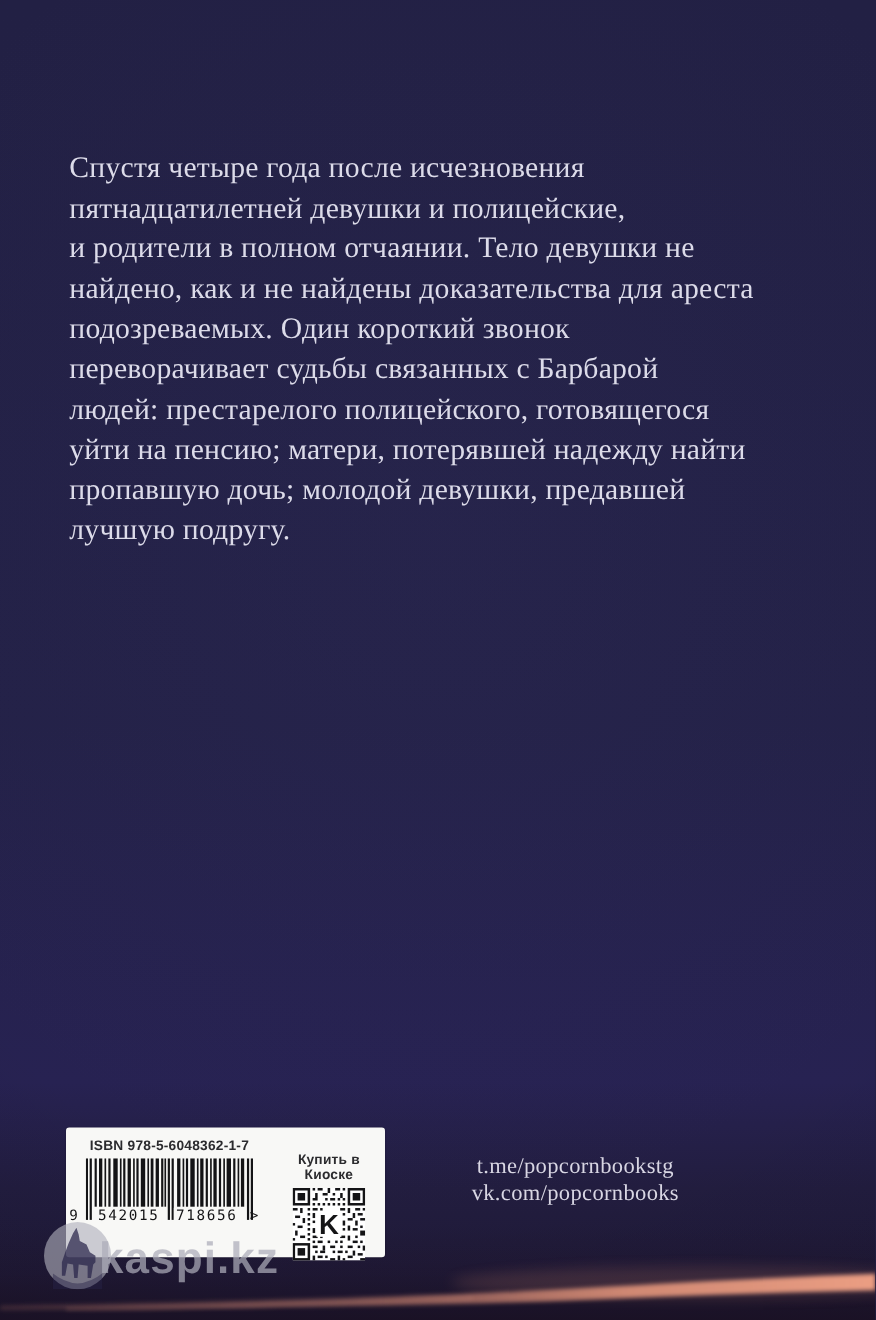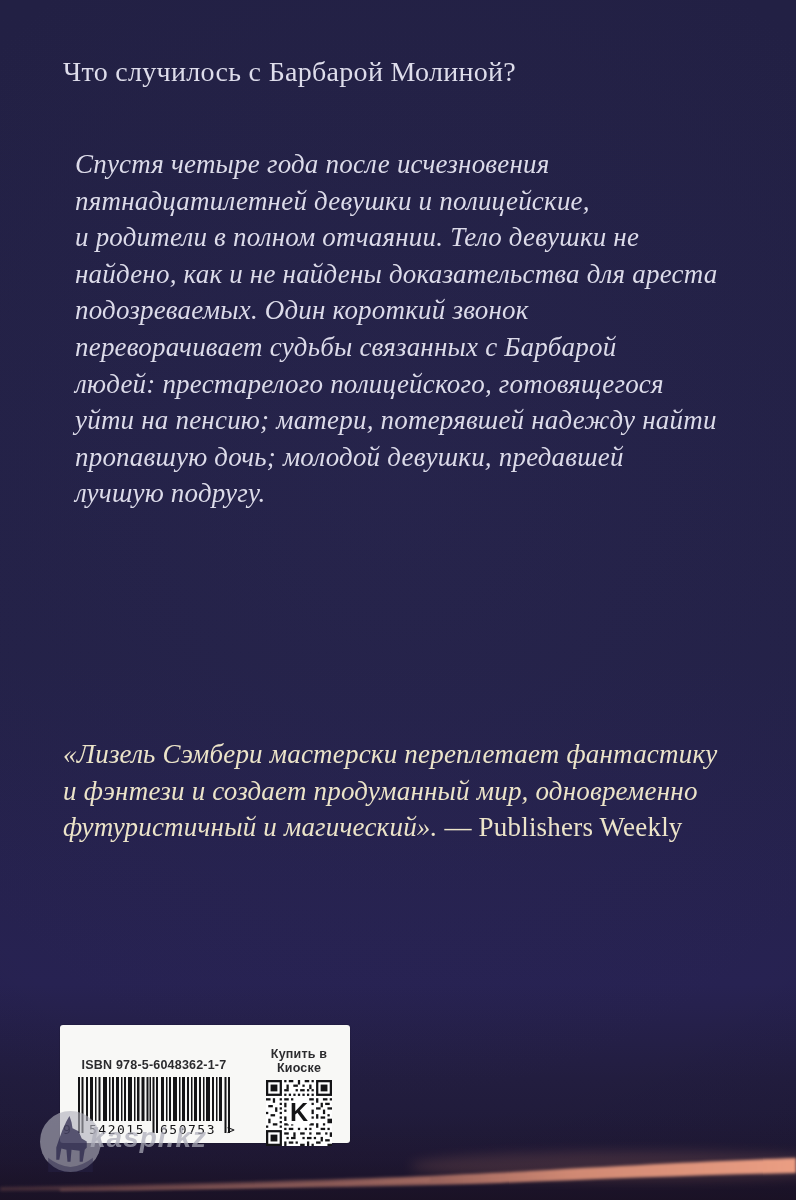--- a/index.html
+++ b/index.html
@@ -18,42 +18,42 @@
   }
   
   .headline{
     position:absolute;left:63px;top:52px;width:700px;
     font-size:28px;line-height:40px;color:#deddeb;
     letter-spacing:0.3px;
   }
   .synopsis{
     position:absolute;left:63px;width:710px;
     font-size:27px;line-height:36.6px;color:#dcdbe9;
-    letter-spacing:0.2px;white-space:pre-line;margin:12px;font-style:italic;
+    letter-spacing:0.2px;white-space:pre-line;margin:0;
   }
   .p1{top:134px;}
   .p2{top:545px;}
   .review{
     position:absolute;left:63px;top:736px;width:715px;
     font-size:27px;line-height:36.6px;color:#ece4c9;
     letter-spacing:0.2px;white-space:pre-line;margin:0;
   }
   .review .qi{font-style:italic;}
   .review .qa{font-style:normal;}
   
   .purchase-box{
     position:absolute;left:60px;top:1025px;width:290px;height:118px;
     background:#f8f8f6;border-radius:3px;
     display:flex;box-shadow:0 0 0 1px rgba(0,0,0,0.08);
     z-index:2;
   }
   .isbn-col{width:188px;padding-top:9px;box-sizing:border-box;text-align:center;}
   .isbn-label{
     font-family:"Liberation Sans", sans-serif;font-size:12.5px;font-weight:600;
-    color:#2b2b2e;letter-spacing:0.2px;margin-top:24px;
+    color:#2b2b2e;letter-spacing:0.2px;
   }
   .barcode{position:relative;width:152px;margin:5px auto 0 auto;height:62px;}
   .barcode svg{display:block;}
   .bar-digits{
     position:absolute;left:0;top:44px;width:152px;height:16px;
     font-family:"DejaVu Sans Mono", monospace;font-size:13px;color:#141416;
   }
   .bar-digits span{position:absolute;top:1px;background:#f8f8f6;padding:0 2px;letter-spacing:1.5px;}
   .bar-digits .d-first{left:-17px;background:transparent;}
   .bar-digits .d-g1{left:9px;}
@@ -69,51 +69,47 @@
   .publisher-links{
     position:absolute;left:393px;top:1048px;width:260px;
     text-align:center;font-size:20.5px;line-height:24.5px;
     color:#d8d6e3;letter-spacing:0.3px;
   }
   
   .watermark{position:absolute;left:0;top:0;z-index:3;pointer-events:none;}
   .wm-circle{position:absolute;left:40px;top:1111px;width:61px;height:61px;}
   .wm-text{
     position:absolute;left:90px;top:1122px;
-    font-family:"Liberation Sans", sans-serif;font-weight:bold;font-size:28px;
-    letter-spacing:1px;color:rgba(172,172,184,0.72);font-style:italic;
+    font-family:"Liberation Sans", sans-serif;font-weight:bold;font-size:40px;
+    letter-spacing:1px;color:rgba(172,172,184,0.72);
   }
   
   .horizon{
     position:absolute;left:0;bottom:0;width:796px;height:85px;z-index:1;
     background:linear-gradient(180deg, rgba(26,20,46,0) 0%, rgba(30,21,46,0.45) 50%, rgba(26,17,36,0.9) 100%);
   }
   .streaks{position:absolute;left:0;bottom:0;z-index:2;}
 </style>
 </head>
 <body>
 
 <div class="cover">
 
-  <div class="headline">Что случилось с Барбарой Молиной?</div>
 
   <p class="synopsis p1">Спустя четыре года после исчезновения
 пятнадцатилетней девушки и полицейские,
 и родители в полном отчаянии. Тело девушки не
 найдено, как и не найдены доказательства для ареста
 подозреваемых. Один короткий звонок
 переворачивает судьбы связанных с Барбарой
 людей: престарелого полицейского, готовящегося
 уйти на пенсию; матери, потерявшей надежду найти
 пропавшую дочь; молодой девушки, предавшей
 лучшую подругу.</p>
 
-  <p class="review"><span class="qi">«Лизель Сэмбери мастерски переплетает фантастику
-и фэнтези и создает продуманный мир, одновременно
-футуристичный и магический».</span><span class="qa"> — Publishers Weekly</span></p>
 
   <div class="horizon"></div>
 
   <svg class="streaks" width="796" height="100" viewBox="0 0 796 100">
     <defs>
       <linearGradient id="sg" x1="0" y1="0" x2="1" y2="0">
         <stop offset="0" stop-color="#c77d6d" stop-opacity="0.22"></stop>
         <stop offset="0.4" stop-color="#d98a74" stop-opacity="0.45"></stop>
         <stop offset="0.72" stop-color="#eb9a7e" stop-opacity="0.85"></stop>
         <stop offset="1" stop-color="#f4a487" stop-opacity="0.95"></stop>
@@ -171,21 +167,21 @@
             <rect x="134" y="0" width="2" height="44"></rect>
               <rect x="138" y="0" width="1.5" height="44"></rect>
             <rect x="141" y="0" width="3" height="44"></rect>
             <rect x="146.5" y="0" width="2" height="56"></rect>
               <rect x="150" y="0" width="2" height="56"></rect>
           </g>
         </svg>
         <div class="bar-digits">
           <span class="d-first">9</span>
           <span class="d-g1">542015</span>
-          <span class="d-g2">650753</span>
+          <span class="d-g2">718656</span>
           <span class="d-arrow">&gt;</span>
         </div>
       </div>
     </div>
     <div class="kiosk-col">
       <div class="kiosk-label">Купить в Киоске</div>
       <svg class="qr" viewBox="0 0 29 29">
         <rect x="0" y="0" width="29" height="29" fill="#ffffff"></rect>
         <g fill="#141416">
 
@@ -297,20 +293,22 @@
             <rect x="27" y="28" width="2" height="1"></rect>
         </g>
 
         <rect x="9.5" y="9.5" width="10" height="10" fill="#ffffff"></rect>
         <text x="14.5" y="18.2" font-size="11" font-weight="bold" text-anchor="middle" font-family="Liberation Sans, sans-serif" fill="#141416">K</text>
       </svg>
     </div>
   </div>
 
   <div class="publisher-links">
+    <div>t.me/popcornbookstg</div>
+    <div>vk.com/popcornbooks</div>
   </div>
 
   <div class="watermark">
     <svg class="wm-circle" viewBox="0 0 60 60">
       <circle cx="30" cy="30" r="30" fill="rgba(176,176,188,0.62)"></circle>
 
       <path d="M26,10 l3,-5 2,6 1,6 6,3 3,7 5,3 0,6 -2,2 -2,12 -3,0 0,-11 -8,-1 -1,12 -3,0 -1,-12 -5,-1 -2,11 -3,0 0,-12 3,-9 3,-8 z" fill="rgba(40,36,74,0.72)"></path>
       <path d="M8,46 q10,8 22,9 q12,-1 22,-9 l0,14 -44,0 z" fill="rgba(40,36,74,0.45)"></path>
     </svg>
     <div class="wm-text">kaspi.kz</div>

